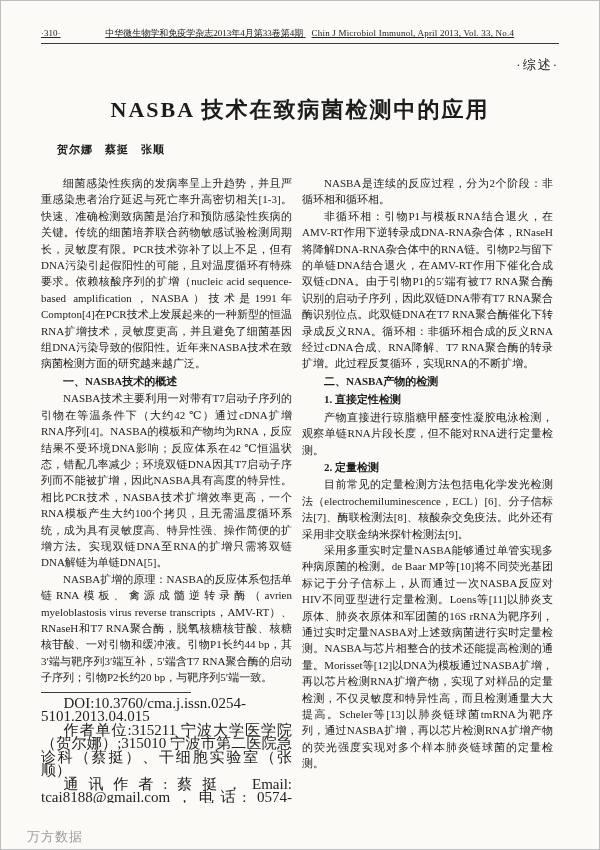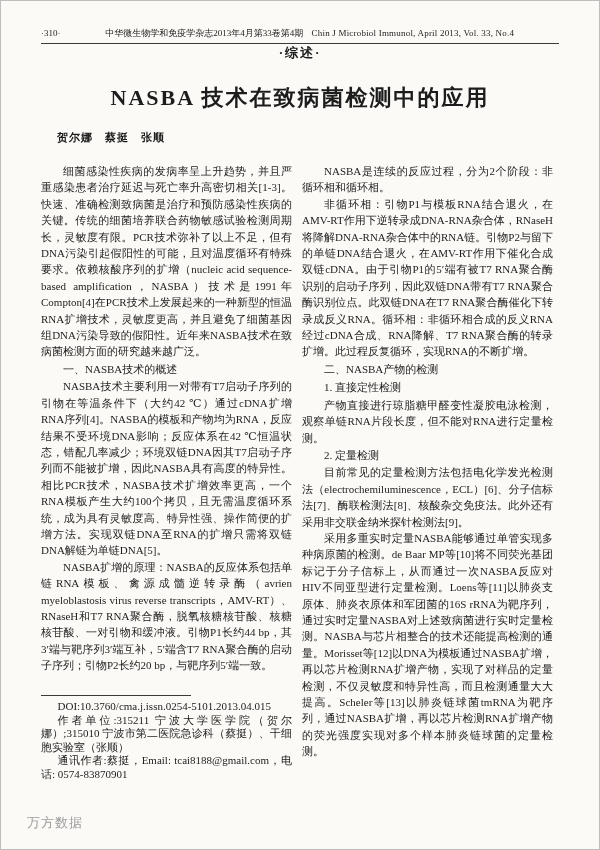--- a/index.html
+++ b/index.html
@@ -6,53 +6,53 @@
   html,body { margin:0; padding:0; background:#cfcfcf; }
   .page {
     width:600px; height:850px; margin:0 auto; position:relative;
     background:#fbfaf7; color:#1c1c1c; overflow:hidden;
     font-family:"Liberation Serif","DejaVu Serif",serif;
     padding:26px 40px 0 40px;
     border:1px solid #bdbdbd;
   }
   .header-row{
     display:flex; align-items:flex-end; justify-content:space-between;
-    font-size:9px; line-height:13px; white-space:nowrap; color:#222;
+    font-size:9px; line-height:13px; white-space:nowrap; color:#222;text-decoration:underline;
   }
   .header-row .journal{ flex:1; text-align:center; }
   .header-row .jen{ margin-left:6px; letter-spacing:0.2px; }
   .rule{ border-top:1.2px solid #3a3a3a; margin-top:3px; }
   .article-type{
-    text-align:center; font-size:13px; font-weight:bold; letter-spacing:2px;
-    height:18px;
+    text-align:right; font-size:13px; font-weight:normal; letter-spacing:2px;
+    margin-top:12px; height:18px;
   }
   .title{
     text-align:center; font-size:22px; font-weight:bold; letter-spacing:2px;
     margin:22px 0 18px 0; line-height:28px;
     font-family:"Liberation Serif","DejaVu Serif",serif;
   }
   .authors{
     font-size:11px; font-weight:600; letter-spacing:1px;
     margin:0 0 18px 16px;
   }
   .columns{
     display:flex; gap:10px; height:628px; overflow:hidden;
   }
   .col{
     width:251px; font-size:11px; line-height:16.4px;
     text-align:justify; display:flex; flex-direction:column;
   }
   .para{ margin:0; text-indent:2em; }
-  .h{ font-weight:normal; margin:1px 0; }
-  .sh{ font-weight:normal; margin:1px 0; }
+  .h{ font-weight:bold; margin:1px 0; }
+  .sh{ font-weight:bold; margin:1px 0; }
   .footnotes{ margin-top:auto; padding-bottom:10px; }
   .fn-rule{ width:150px; border-top:1px solid #3a3a3a; margin:6px 0 4px 0; }
-  .fn{ margin:0; font-size:11px; line-height:13.5px; text-indent:1.5em; text-align:justify; color:#222; }
+  .fn{ margin:0; font-size:15px; line-height:13.5px; text-indent:1.5em; text-align:justify; color:#222; }
   .watermark{
-    position:absolute; left:26px; bottom:17px;
+    position:absolute; left:26px; bottom:3px;
     font-size:13px; color:#9b9b9b; letter-spacing:1px;
     font-family:"Liberation Sans","DejaVu Sans",sans-serif;
   }
 </style>
 </head>
 <body>
 
 <div class="page">
 
   <div class="header-row">

